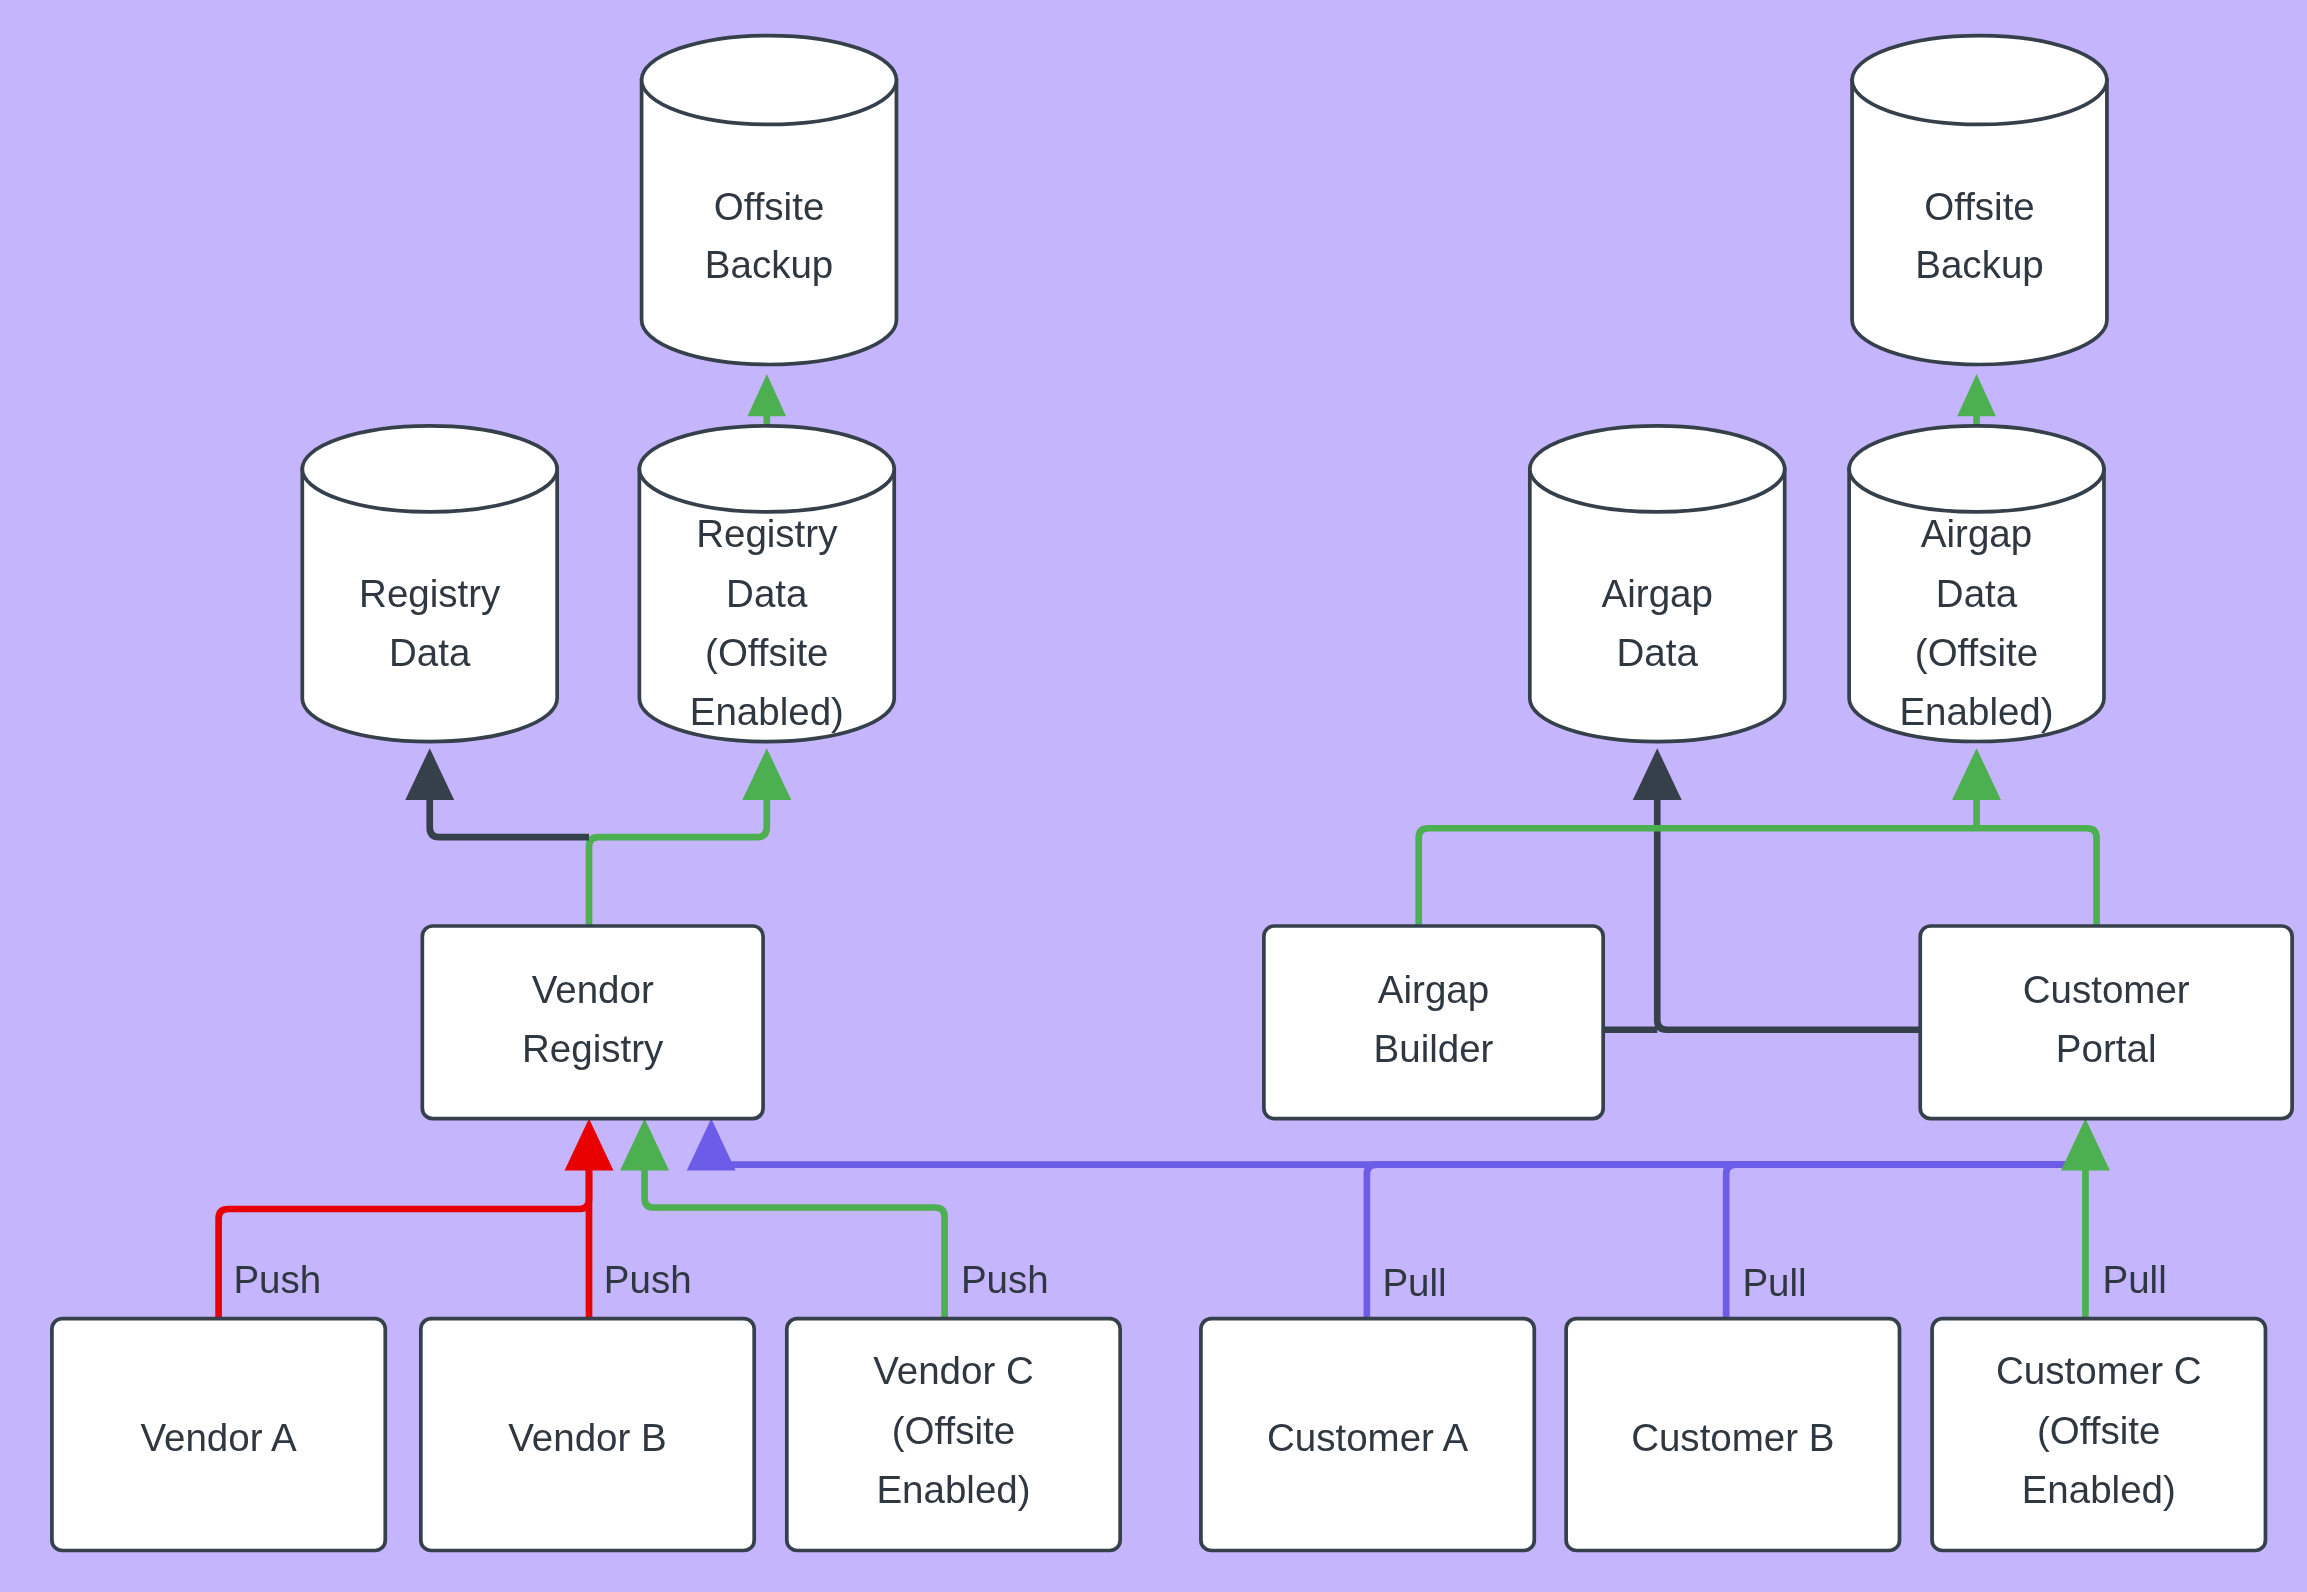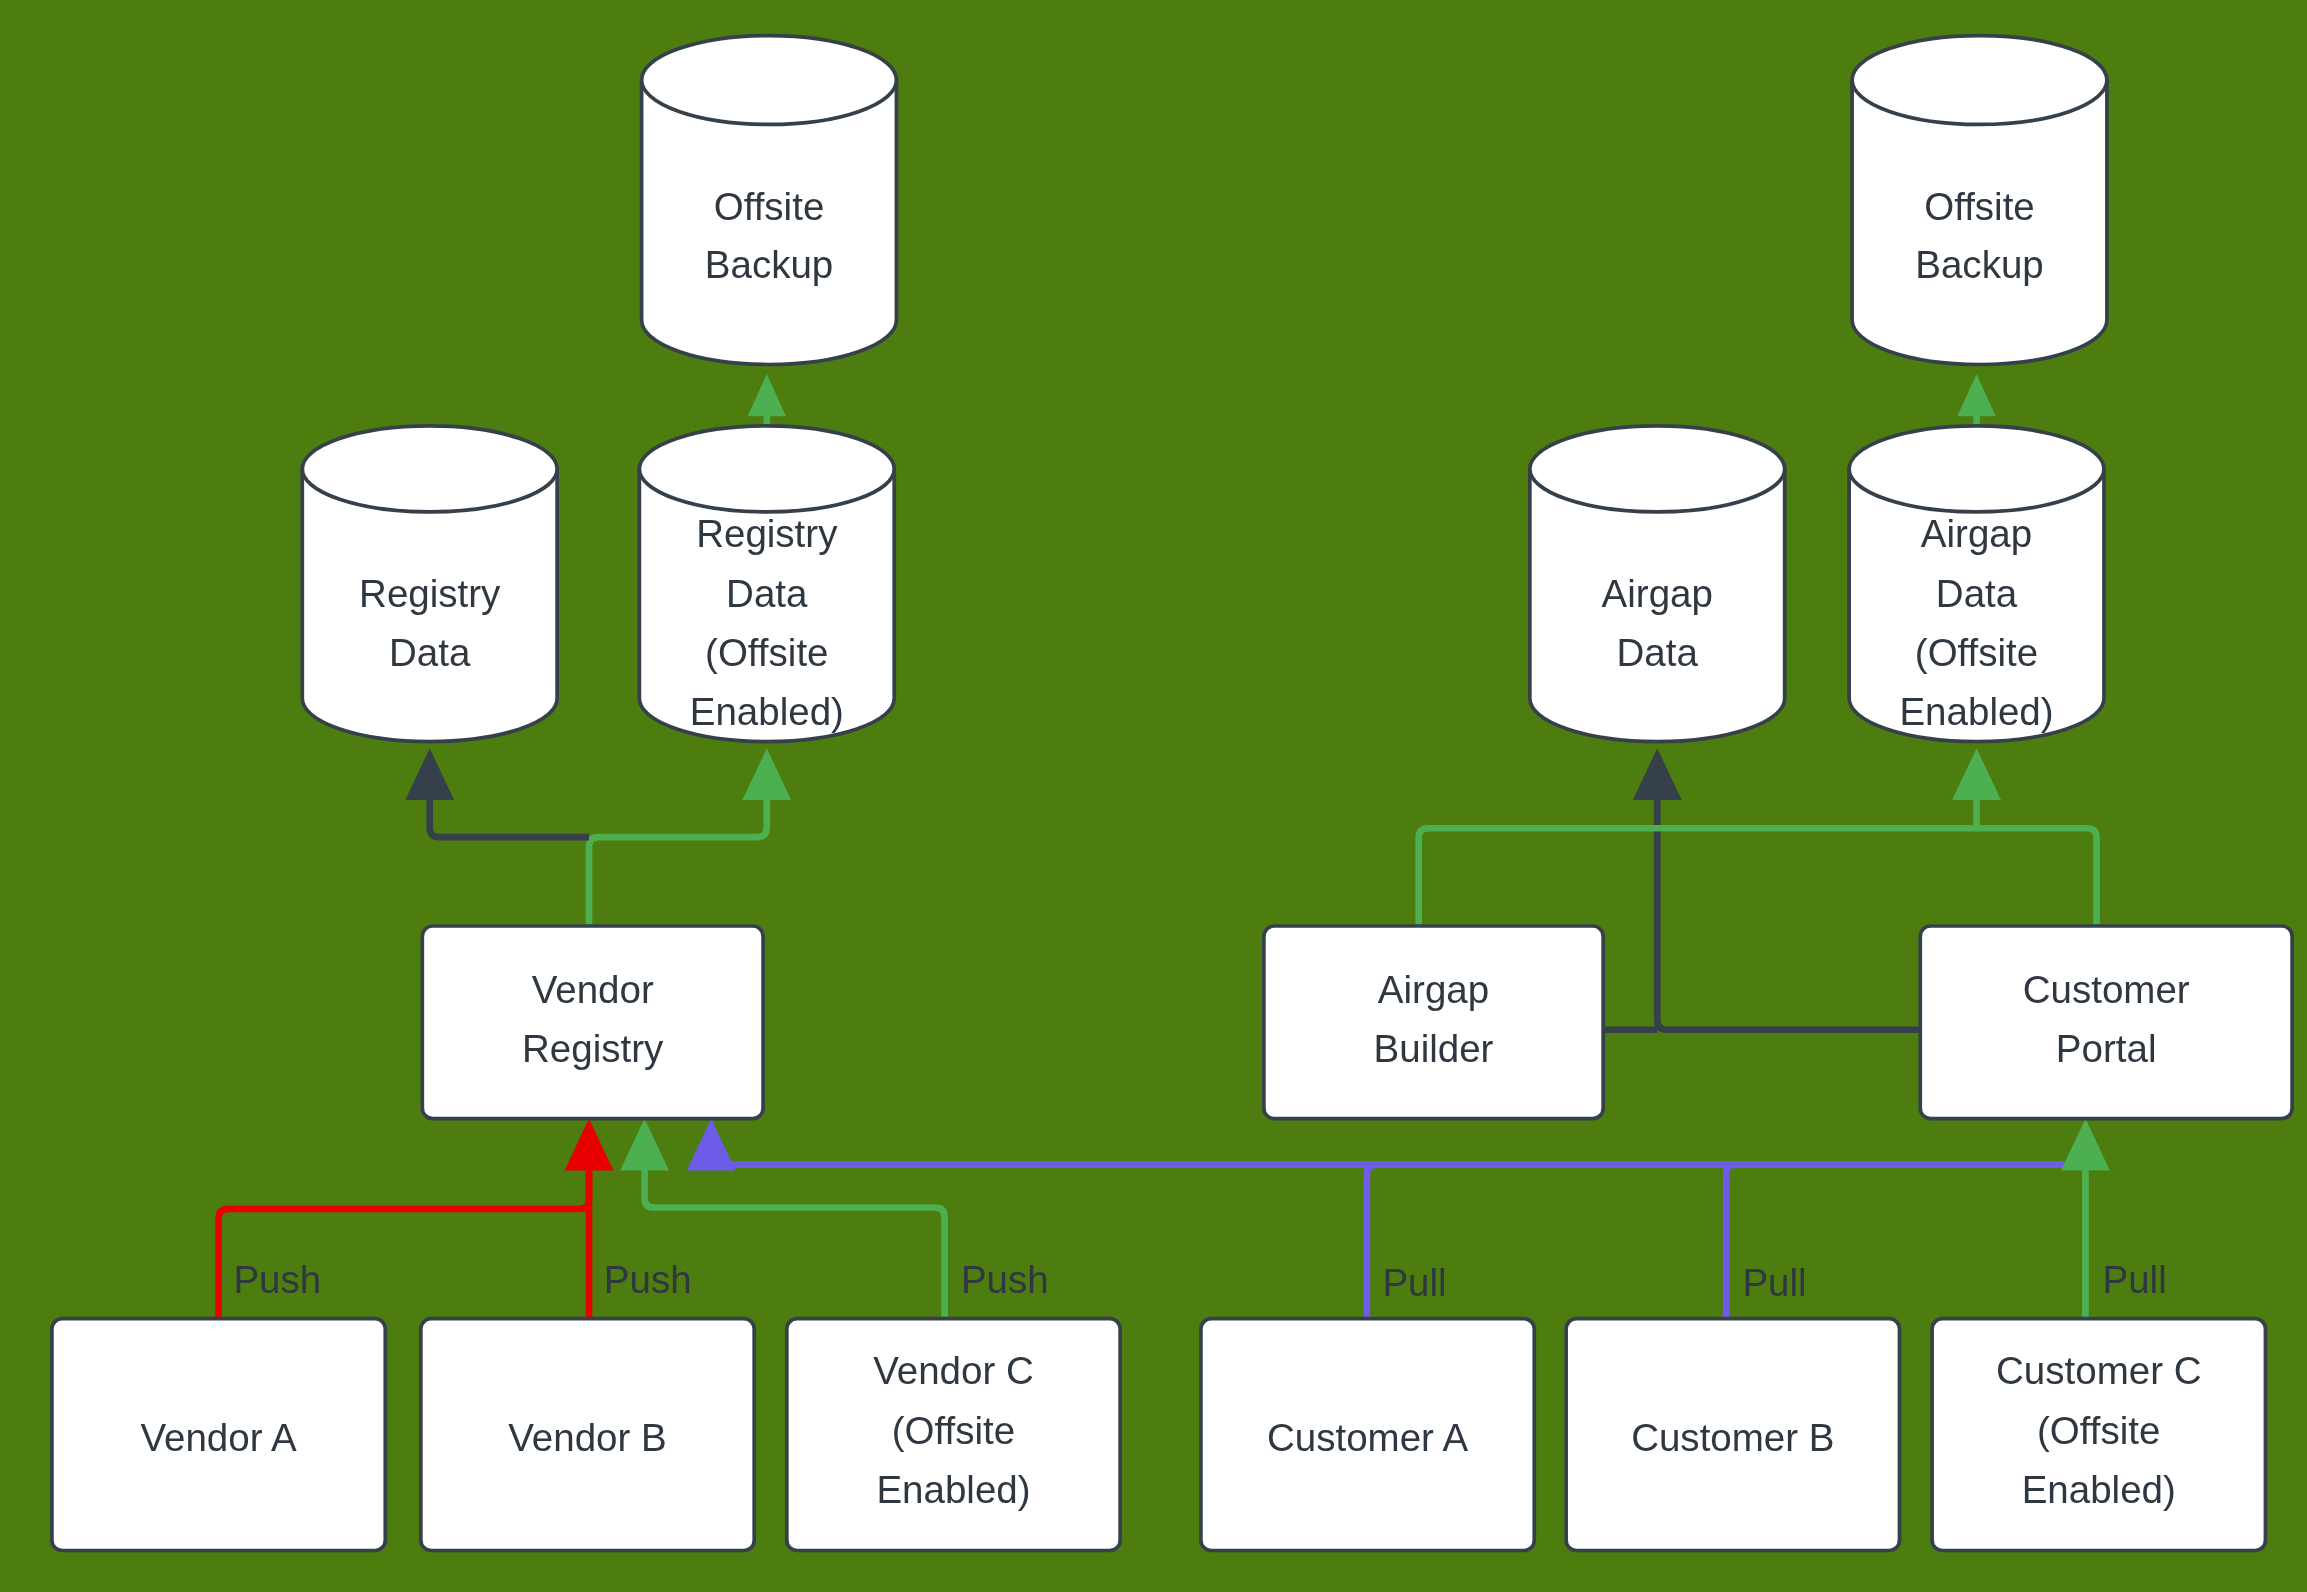--- a/index.html
+++ b/index.html
@@ -4,21 +4,21 @@
 <style>
   html, body {
     margin: 0;
     padding: 0;
     background: #ffffff;
   }
   #stage {
     position: relative;
     width: 2307px;
     height: 1592px;
-    background: #4d7c0f;
+    background: #c4b5fd;
     font-family: "Liberation Sans", sans-serif;
   }
   svg#diagram {
     position: absolute;
     inset: 0;
     width: 2307px;
     height: 1592px;
     display: block;
   }
   .node-shape {

